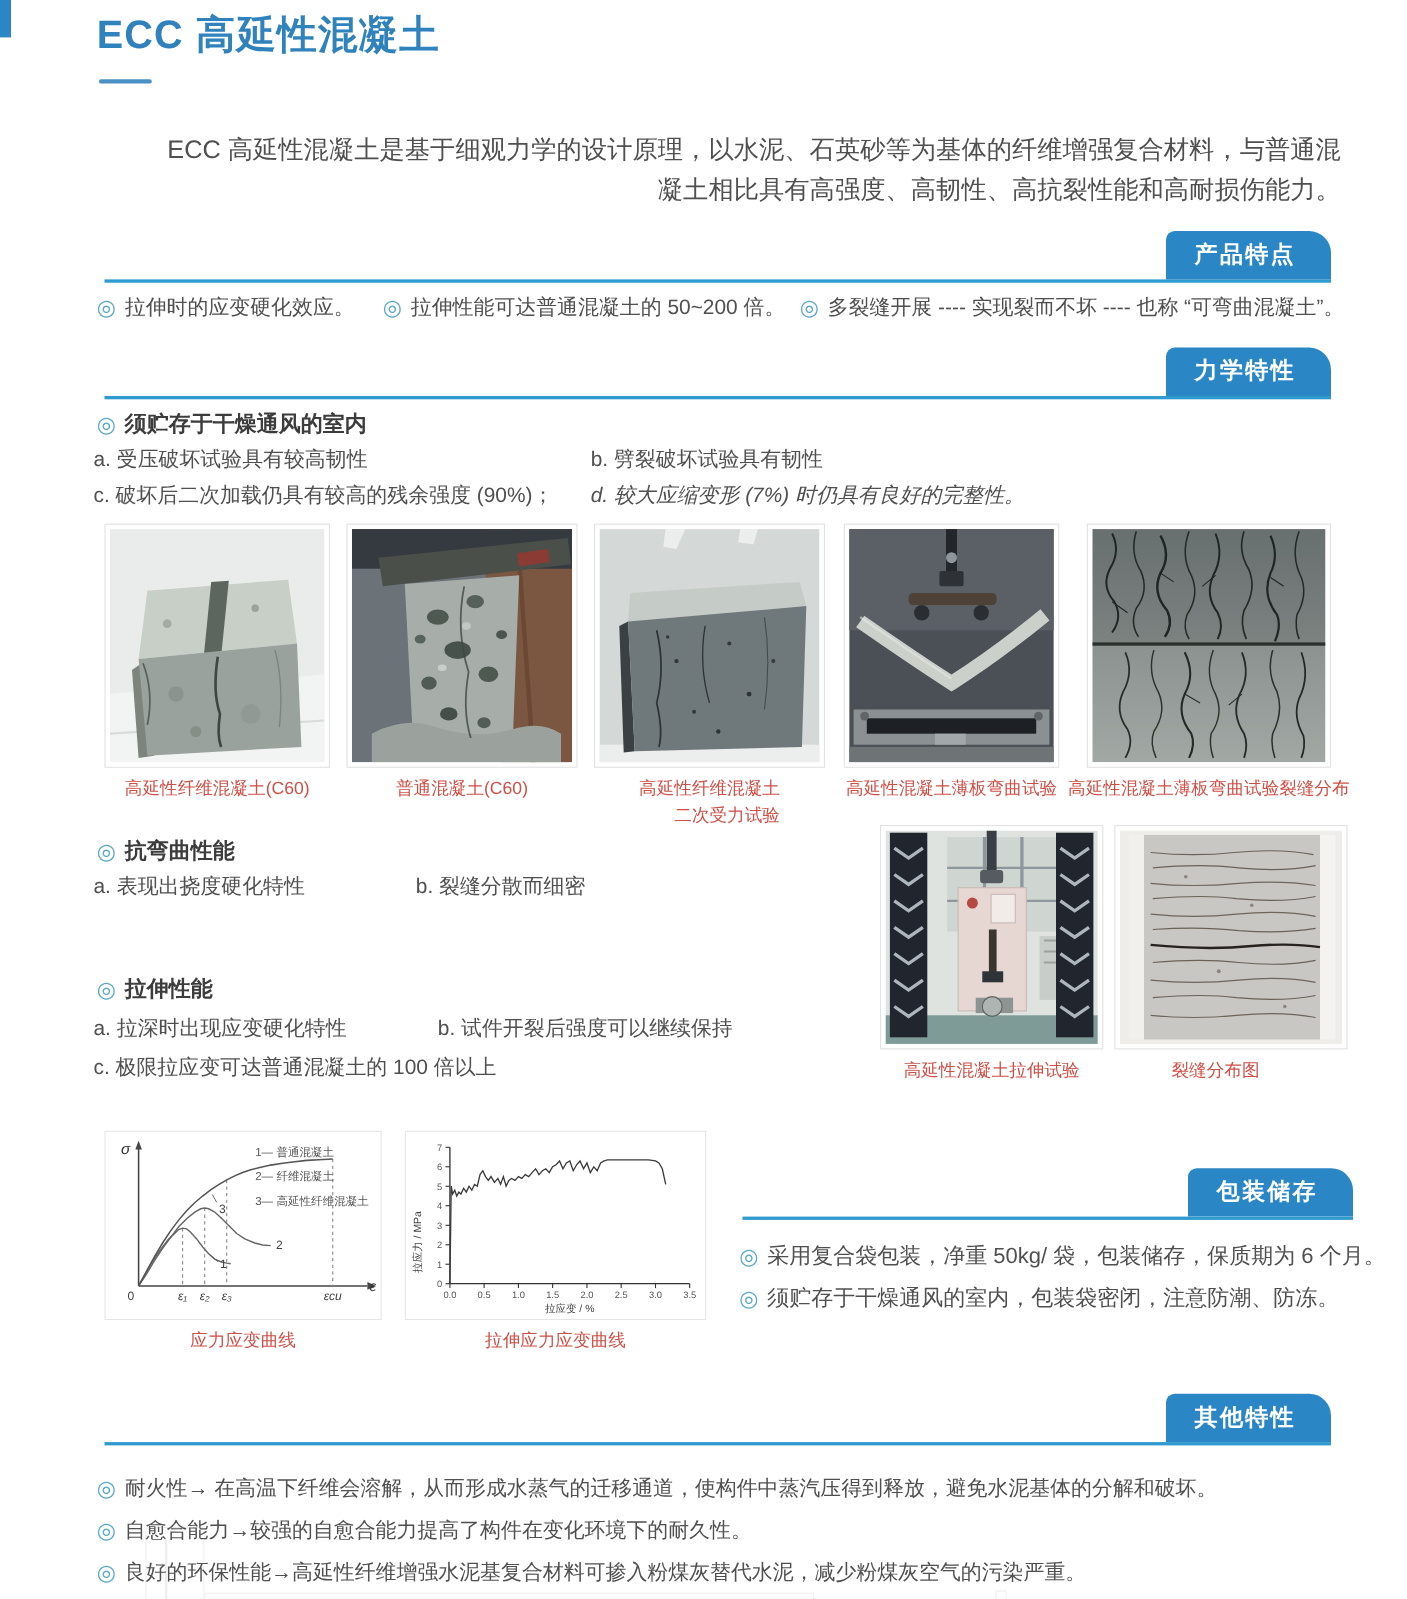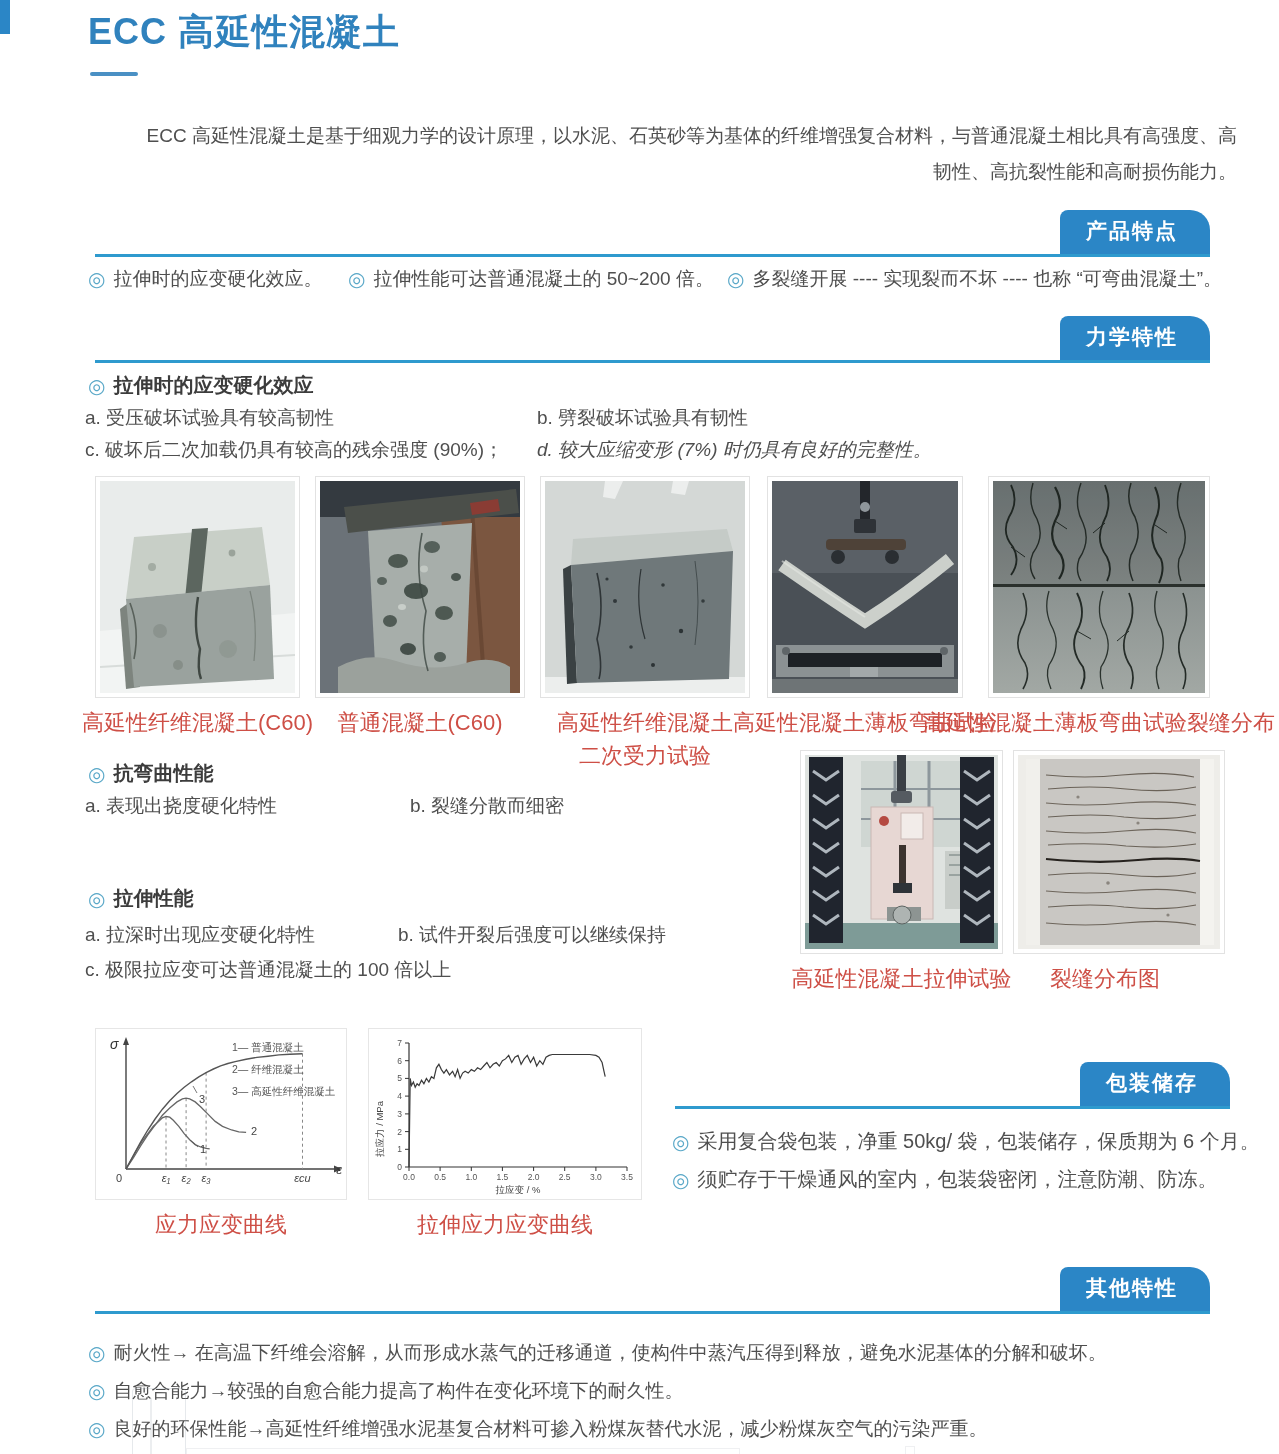--- a/index.html
+++ b/index.html
@@ -7,36 +7,36 @@
   body { font-family: "Liberation Sans", "DejaVu Sans", sans-serif; color:#4c4c4c; }
   #page { position:relative; width:1279px; height:1454px; background:#fff; overflow:hidden; }
 
   .abs { position:absolute;text-align:right; }
 
   .corner-strip { left:0; top:0; width:10px; height:34px; background:#2b86c6; }
 
   .page-title { left:88px; top:8px; font-size:36px; font-weight:700; color:#3082bd; letter-spacing:1px; }
   .title-rule { left:90px; top:72px; width:48px; height:4px; background:#4a90c4; border-radius:2px; }
 
-  .intro { left:97px; top:118px; width:1140px; font-size:19px; line-height:36px; color:#4f4f4f; text-indent:2.2em; }
+  .intro { left:79px; top:118px; width:1140px; font-size:23px; line-height:36px; color:#4f4f4f; text-indent:2.2em; }
 
   .sec .tab { display:inline-block; background:#2b86c6; color:#fff; font-weight:700; font-size:21px;
               padding:7px 32px 9px 26px; border-radius:8px 20px 0 0; letter-spacing:2px; }
   .sec .rule { height:3px; background:#2e9ace; }
 
   .bullet { position:absolute; font-size:19px; color:#4f4f4f; white-space:nowrap; }
   .bullet .ring { color:#5aa8c8; font-size:20px; margin-right:8px; position:relative; top:1px; }
   .bullet b { color:#3c3c3c; font-size:20px; }
   .wrapline { white-space:normal; }
 
   .fig { position:absolute; }
   .fig .ph { background:#fff; border:1px solid #e2e2e2; padding:4px; }
   .fig svg { display:block; }
   .cap-wrap { display:flex; justify-content:center; margin-top:8px; }
-  .cap { color:#ce4f46; font-size:22px; line-height:1.5; white-space:nowrap; text-align:center; }
+  .cap { color:#ce4f46; font-size:16px; line-height:1.5; white-space:nowrap; text-align:right; }
 
   .chartframe { background:#fff; border:1px solid #e6e6e6; }
   .chart text { font-family:"Liberation Sans","DejaVu Sans",sans-serif; }
   .serifit { font-family:"Liberation Serif","DejaVu Serif",serif; font-style:italic; }
 
   .wm { position:absolute; border:1px solid rgba(150,160,170,.45); }
 </style>
 </head>
 <body>
 
@@ -61,21 +61,21 @@
   </div>
   <div class="bullet" style="left:727px; top:266px;">
     <span class="ring">◎</span><span>多裂缝开展 ---- 实现裂而不坏 ---- 也称 “可弯曲混凝土”。</span>
   </div>
 
   <div class="abs sec" style="left:95px; top:316px; width:1115px;">
     <div class="tab"><span>力学特性</span></div>
     <div class="rule"></div>
   </div>
   <div class="bullet" style="left:88px; top:372px;">
-    <span class="ring">◎</span><b>拉伸时的应变硬化效应</b>
+    <span class="ring">◎</span><b>须贮存于干燥通风的室内</b>
   </div>
   <div class="bullet" style="left:85px; top:405px;">a. 受压破坏试验具有较高韧性</div>
   <div class="bullet" style="left:537px; top:405px;">b. 劈裂破坏试验具有韧性</div>
   <div class="bullet" style="left:85px; top:437px;">c. 破坏后二次加载仍具有较高的残余强度 (90%)；</div>
   <div class="bullet" style="left:537px; top:437px;font-style:italic;">d. 较大应缩变形 (7%) 时仍具有良好的完整性。</div>
 
   <div class="fig" style="left:95px; top:476px; width:205px;">
     <div class="ph" style="width:205px; height:222px;">
       <svg width="195" height="212" viewBox="0 0 195 212">
         <rect width="195" height="212" fill="#e9eceb"></rect>
@@ -219,21 +219,21 @@
     </div>
     <div class="cap-wrap">
         <div class="cap">高延性混凝土薄板弯曲试验裂缝分布</div>
       </div>
   </div>
 
   <div class="bullet" style="left:88px; top:760px;">
     <span class="ring">◎</span><b>抗弯曲性能</b>
   </div>
   <div class="bullet" style="left:85px; top:793px;">a. 表现出挠度硬化特性</div>
-  <div class="bullet" style="left:378px; top:793px;margin-left:32px;">b. 裂缝分散而细密</div>
+  <div class="bullet" style="left:378px; top:793px;">b. 裂缝分散而细密</div>
 
   <div class="fig" style="left:800px; top:750px; width:203px;">
     <div class="ph" style="width:203px; height:204px;">
       <svg width="193" height="194" viewBox="0 0 193 194">
         <rect width="193" height="194" fill="#dfe3e0"></rect>
         <rect x="56" y="6" width="130" height="86" fill="#cfd6d2"></rect>
         <line x1="90" y1="6" x2="90" y2="92" stroke="#8d979c" stroke-width="3"></line>
         <line x1="124" y1="6" x2="124" y2="92" stroke="#8d979c" stroke-width="3"></line>
         <line x1="158" y1="6" x2="158" y2="92" stroke="#8d979c" stroke-width="3"></line>
         <line x1="56" y1="34" x2="186" y2="34" stroke="#8d979c" stroke-width="2"></line>

